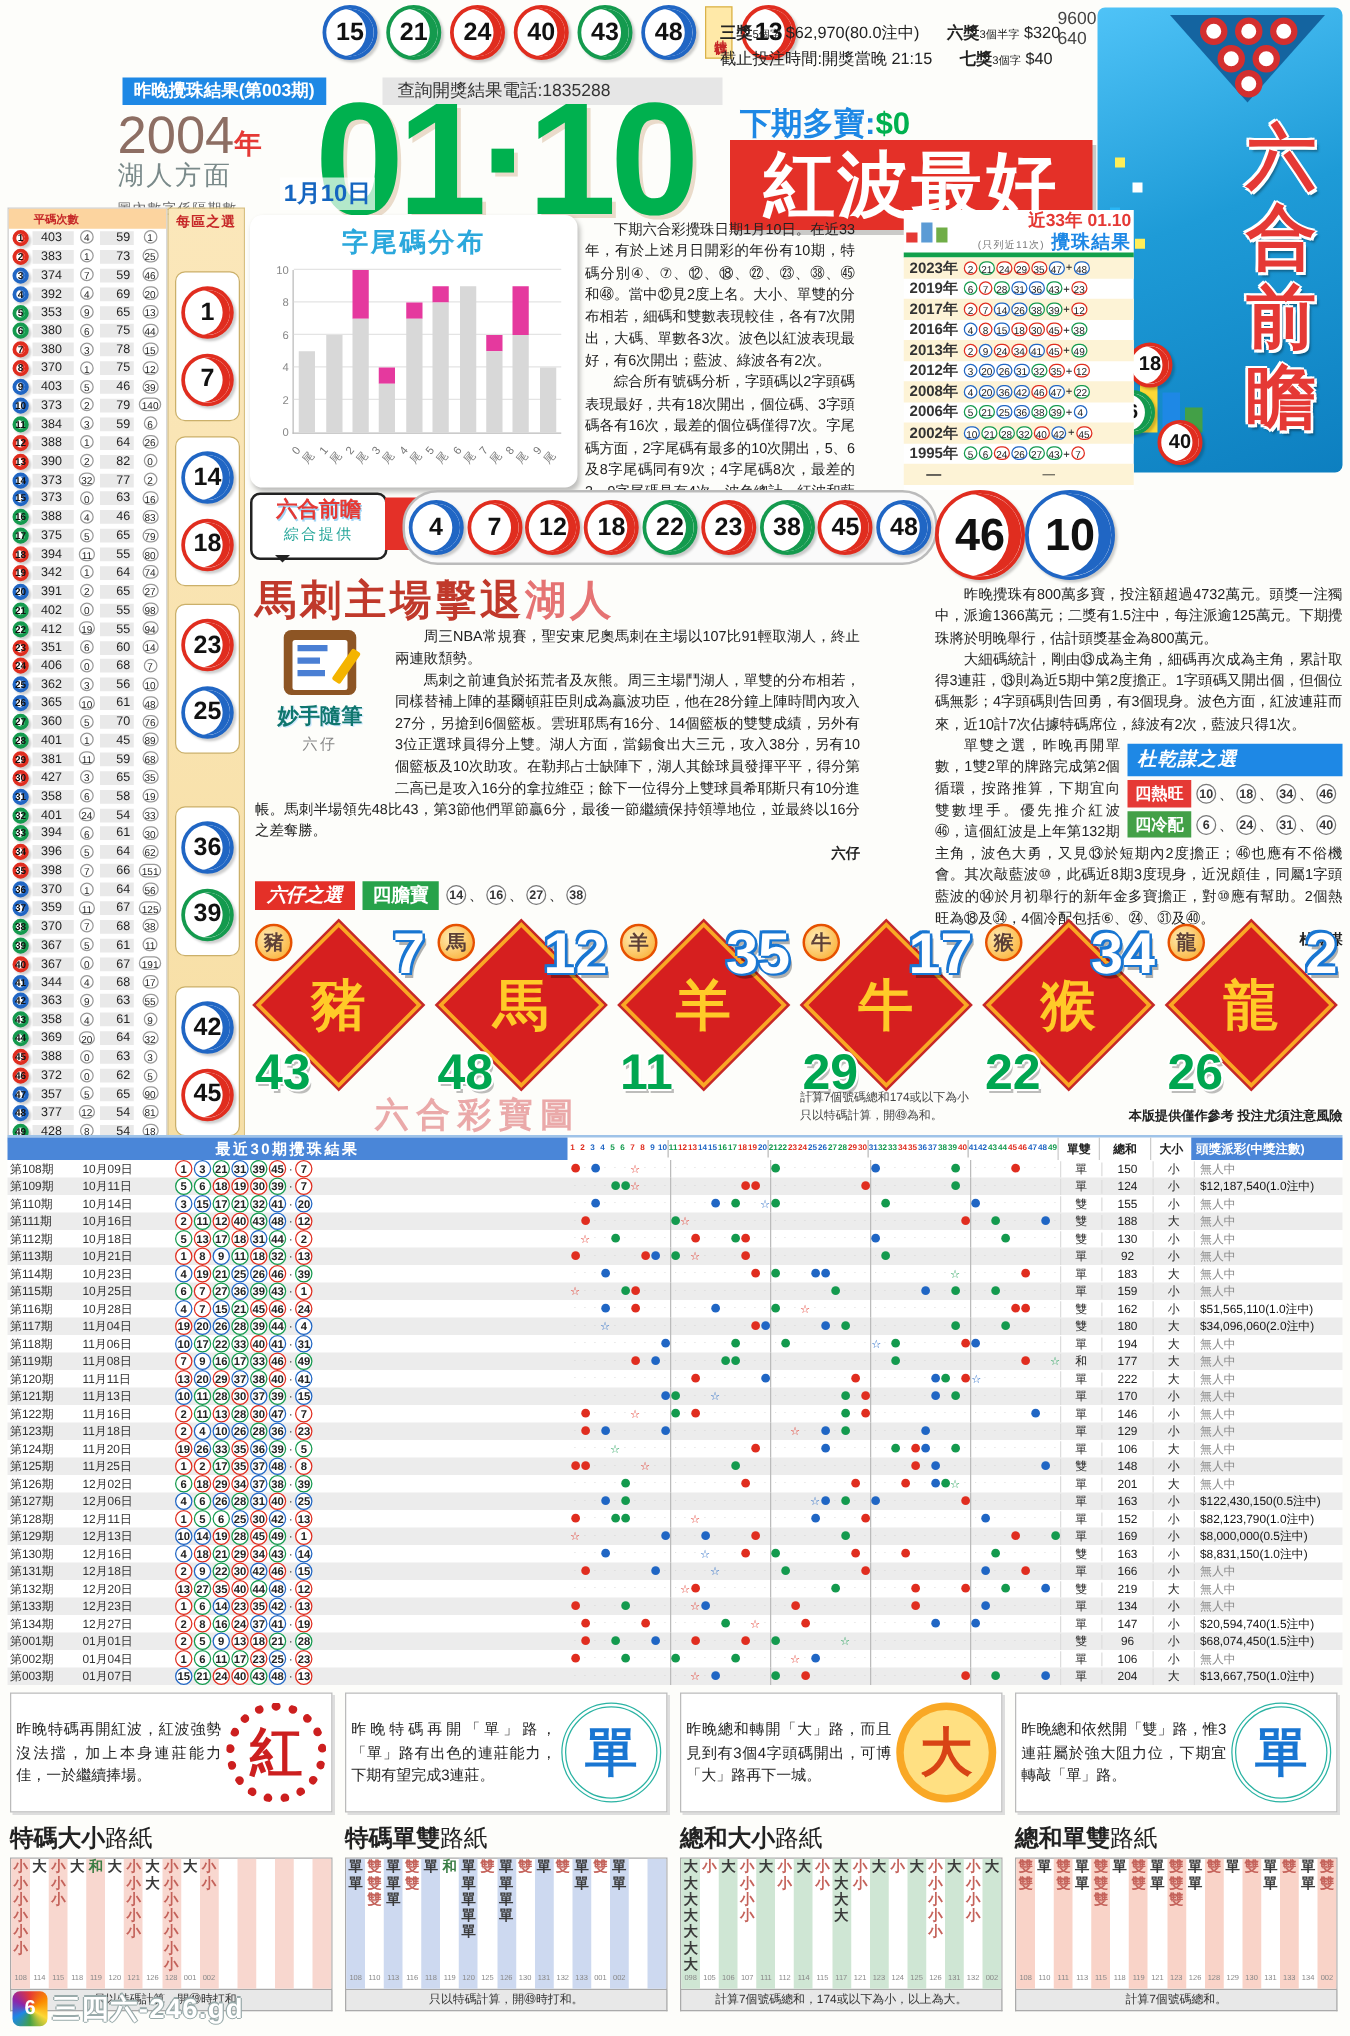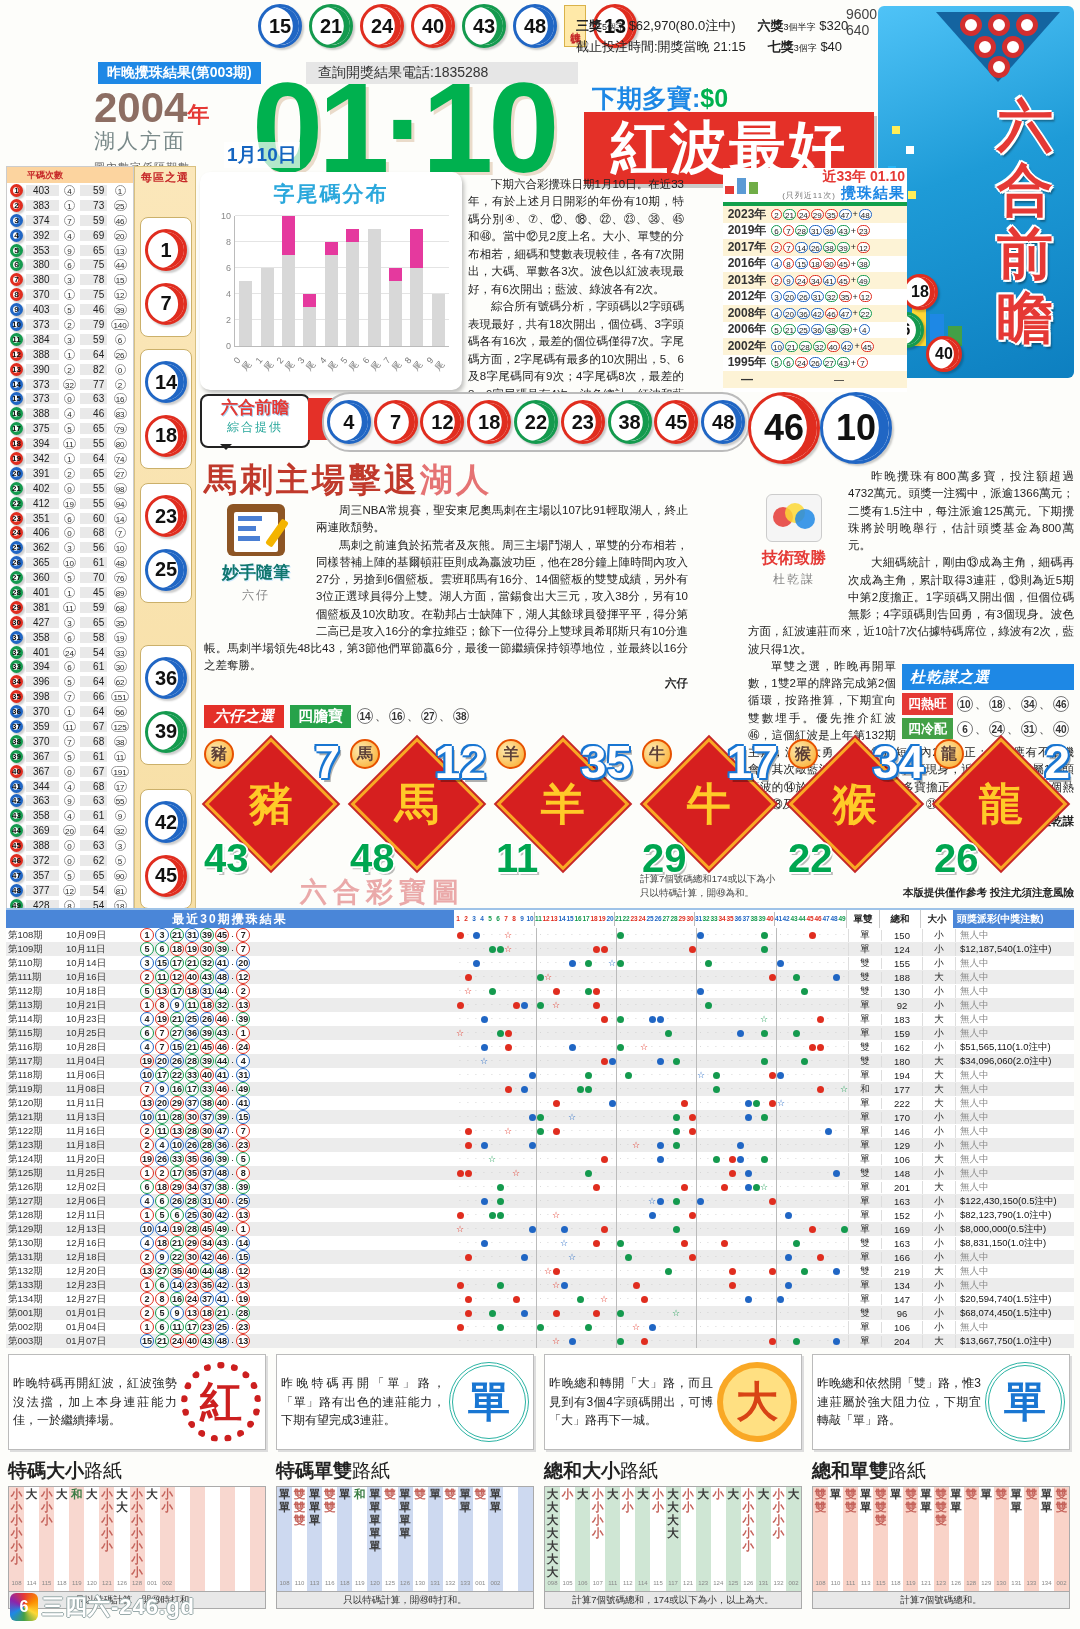--- a/index.html
+++ b/index.html
@@ -30,21 +30,21 @@
   .banner .logo6{position:absolute;left:74px;top:8px;width:92px;height:64px;}
   .banner .ring{position:absolute;width:22px;height:22px;border:5px solid #d32f2f;border-radius:50%;background:#fff;box-sizing:border-box;}
   .vtitle{position:absolute;right:10px;top:88px;width:78px;text-align:center;font-size:56px;line-height:64px;
         font-weight:900;color:#e53935;
         text-shadow:-2px 0 #fff,2px 0 #fff,0 -2px #fff,0 2px #fff,-2px -2px #fff,2px 2px #fff,3px 4px 2px rgba(0,0,0,.35);}
   .px{position:absolute;width:8px;height:8px;}
   .bars3{position:absolute;left:16px;top:300px;display:flex;align-items:flex-end;gap:4px;}
   .bars3 i{display:block;width:14px;}
   
   .y2004{position:absolute;left:94px;top:86px;width:116px;line-height:1.05;}
-  .y2004 .n{font-size:42px;font-weight:bold;color:#8d6e63;}
+  .y2004 .n{font-size:42px;font-weight:normal;color:#8d6e63;}
   .y2004 .n b{color:#e53935;}
   .y2004 .s{font-size:21px;color:#7a8a8a;letter-spacing:2px;}
   .y2004 .note{font-size:11px;color:#666;margin-top:10px;letter-spacing:1px;}
   .bignum{position:absolute;left:252px;top:64px;font-size:128px;font-weight:900;color:#00b14f;
         letter-spacing:-5px;line-height:1;text-shadow:3px 3px 0 rgba(180,120,60,.25);}
   .drawdate{position:absolute;left:224px;top:142px;font-size:19px;font-weight:bold;color:#1565c0;
         background:rgba(255,255,255,.7);padding:0 3px;}
   .jackpot{position:absolute;left:592px;top:82px;font-size:25px;font-weight:900;color:#1e88e5;}
   .jackpot b{color:#00b14f;}
   .redbanner{position:absolute;left:584px;top:112px;width:290px;height:72px;background:#e43028;
@@ -1025,29 +1025,20 @@
         <span>、</span>
         <span class="pcirc" style="border-color: rgb(119, 119, 119);">38</span>
       </span>
   </div>
 
   <div class="rart-balls" id="rart-balls">
       <div class="ball" style="height: 72px; width: 72px; font-size: 36px; border-color: rgb(224, 45, 31); box-shadow: rgb(224, 45, 31) -10.08px 0px 0px inset, rgba(0, 0, 0, 0.2) 2px 2px 2px;">46</div>
       <div class="ball" style="height: 72px; width: 72px; font-size: 36px; border-color: rgb(32, 102, 196); box-shadow: rgb(32, 102, 196) -10.08px 0px 0px inset, rgba(0, 0, 0, 0.2) 2px 2px 2px;">10</div>
     </div>
   <div class="rart">
-    <div class="iconcard2">
-      <div class="dots3">
-        <i style="left:6px;top:12px;background:#e53935;"></i>
-          <i style="left:18px;top:8px;background:#fdd835;"></i>
-          <i style="left:28px;top:14px;background:#1e88e5;"></i>
-      </div>
-      <div class="t1">技術致勝</div>
-      <div class="t2">杜乾謀</div>
-    </div>
     <p>昨晚攪珠有800萬多寶，投注額超過4732萬元。頭獎一注獨中，派逾1366萬元；二獎有1.5注中，每注派逾125萬元。下期攪珠將於明晚舉行，估計頭獎基金為800萬元。</p>
     <p>大細碼統計，剛由⑬成為主角，細碼再次成為主角，累計取得3連莊，⑬則為近5期中第2度擔正。1字頭碼又開出個，但個位碼無影；4字頭碼則告回勇，有3個現身。波色方面，紅波連莊而來，近10計7次佔據特碼席位，綠波有2次，藍波只得1次。</p>
     <div class="rpicks">
       <div class="ph">杜乾謀之選</div>
       <div class="pr">
           <span class="pl" style="background:#e53935;">四熱旺</span>
           <span class="pick-nums" id="hot-nums">
             <span class="pcirc" style="border-color: rgb(119, 119, 119);">10</span>
             <span>、</span>
             <span class="pcirc" style="border-color: rgb(119, 119, 119);">18</span>

